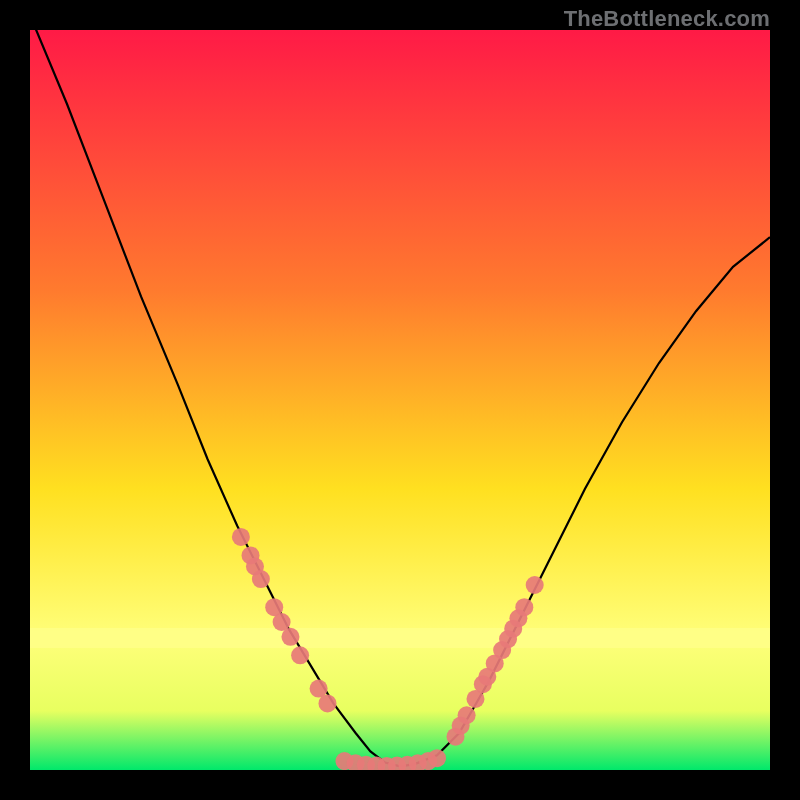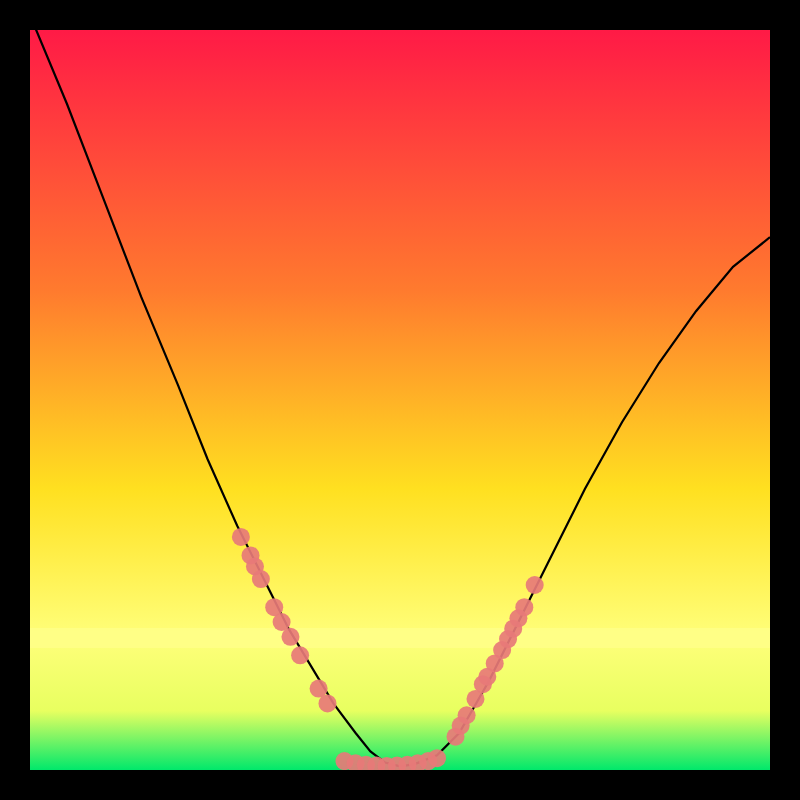--- a/index.html
+++ b/index.html
@@ -32,20 +32,21 @@
     font-size: 22px;
     font-weight: 600;
     letter-spacing: 0.2px;
   }
   svg { display: block; }
 </style>
 </head>
 <body>
 
 <div class="frame">
+  <div class="watermark">TheBottleneck.com</div>
 
   <div class="plot-area">
     <svg id="chart-svg" width="740" height="740" viewBox="0 0 740 740">
       <defs>
         <linearGradient id="bg-grad" x1="0" y1="0" x2="0" y2="1">
           <stop id="g0" offset="0%" stop-color="#ff1a46"></stop>
           <stop id="g1" offset="35%" stop-color="#ff7a2e"></stop>
           <stop id="g2" offset="62%" stop-color="#ffe020"></stop>
           <stop id="g3" offset="82%" stop-color="#ffff7a"></stop>
           <stop id="g35" offset="92%" stop-color="#e8ff60"></stop>

